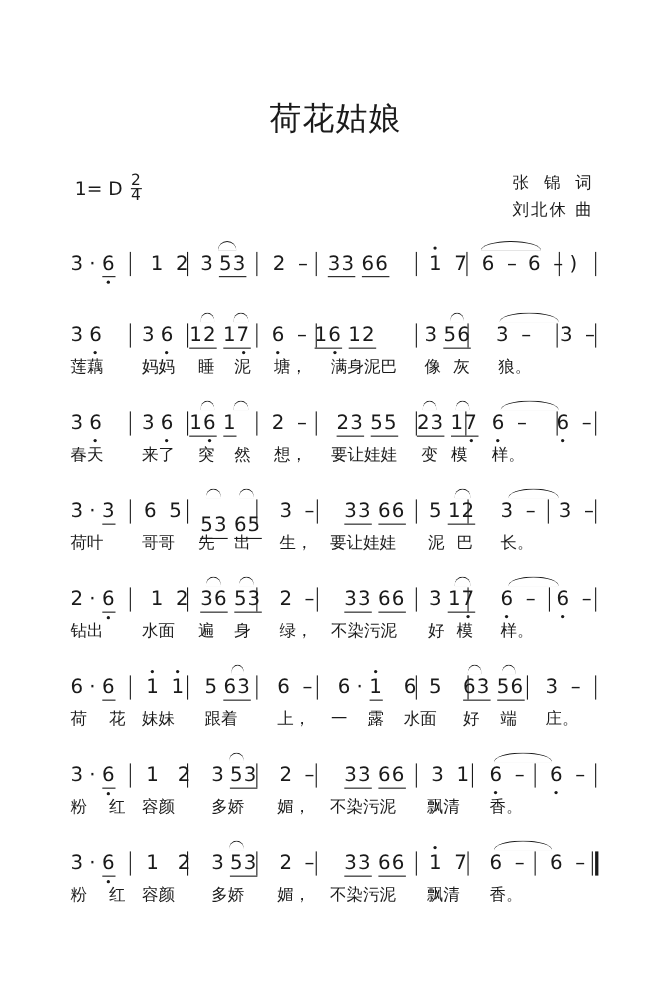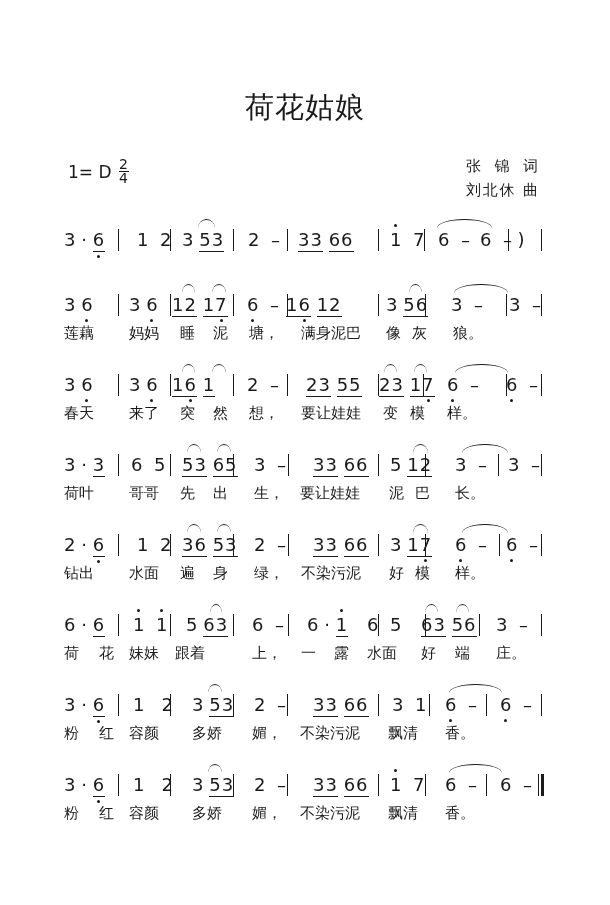--- a/index.html
+++ b/index.html
@@ -140,21 +140,21 @@
         <span class="lyr" style="left: 301px;">要让娃娃</span>
         <span class="lyr" style="left: 383px;">变</span>
         <span class="lyr" style="left: 410px;">模</span>
         <span class="lyr" style="left: 447px;">样。</span>
       </div>
     </div>
     <div class="row" style="top: 450px;">
       <div class="notes">
         <span class="tok" title="3·3" style="left: 64px;">3 · <span class="u">3</span></span>
         <span class="tok" title="6 5" style="left: 131px;">6&nbsp;&nbsp;5</span>
-        <span class="tok" title="53⌒ 65⌒" style="left: 182px;"><span class="u">53</span> <span class="u">65</span></span>
+        <span class="tok" title="53⌒ 65⌒" style="left: 182px; margin-top: 13px;"><span class="u">53</span> <span class="u">65</span></span>
         <div class="arc" style="left: 187px; width: 14px; top: -6px;"></div>
         <div class="arc" style="left: 217px; width: 14px; top: -6px;"></div>
         <span class="tok" title="3 –" style="left: 254px;">3 &nbsp;–</span>
         <span class="tok" title="33 66" style="left: 313px;"><span class="u">33</span> <span class="u">66</span></span>
         <span class="tok" title="5 12⌒" style="left: 390px;">5 <span class="u">12</span></span>
         <div class="arc" style="left: 413px; width: 15px; top: -6px;"></div>
         <span class="tok" title="3 –⌒" style="left: 455px;">3 &nbsp;–</span>
         <div class="arc" style="left: 462px; width: 46px; top: -6px;"></div>
         <span class="tok" title="3 –" style="left: 508px;">3 &nbsp;–</span>
         <div class="bar" style="left: 118px;"></div>
@@ -232,21 +232,21 @@
         <div class="bar" style="left: 288px;"></div>
         <div class="bar" style="left: 378px;"></div>
         <div class="bar" style="left: 425px;"></div>
         <div class="bar" style="left: 479px;"></div>
         <div class="bar" style="left: 541px;"></div>
       </div>
       <div class="lyrics">
         <span class="lyr" style="left: 64px;">荷</span>
         <span class="lyr" style="left: 99px;">花</span>
         <span class="lyr" style="left: 129px;">妹妹</span>
-        <span class="lyr" style="left: 175px;">跟着</span>
+        <span class="lyr" style="left: 186px;">跟着</span>
         <span class="lyr" style="left: 252px;">上，</span>
         <span class="lyr" style="left: 301px;">一</span>
         <span class="lyr" style="left: 334px;">露</span>
         <span class="lyr" style="left: 367px;">水面</span>
         <span class="lyr" style="left: 421px;">好</span>
         <span class="lyr" style="left: 455px;">端</span>
         <span class="lyr" style="left: 496px;">庄。</span>
       </div>
     </div>
     <div class="row" style="top: 690px;">

